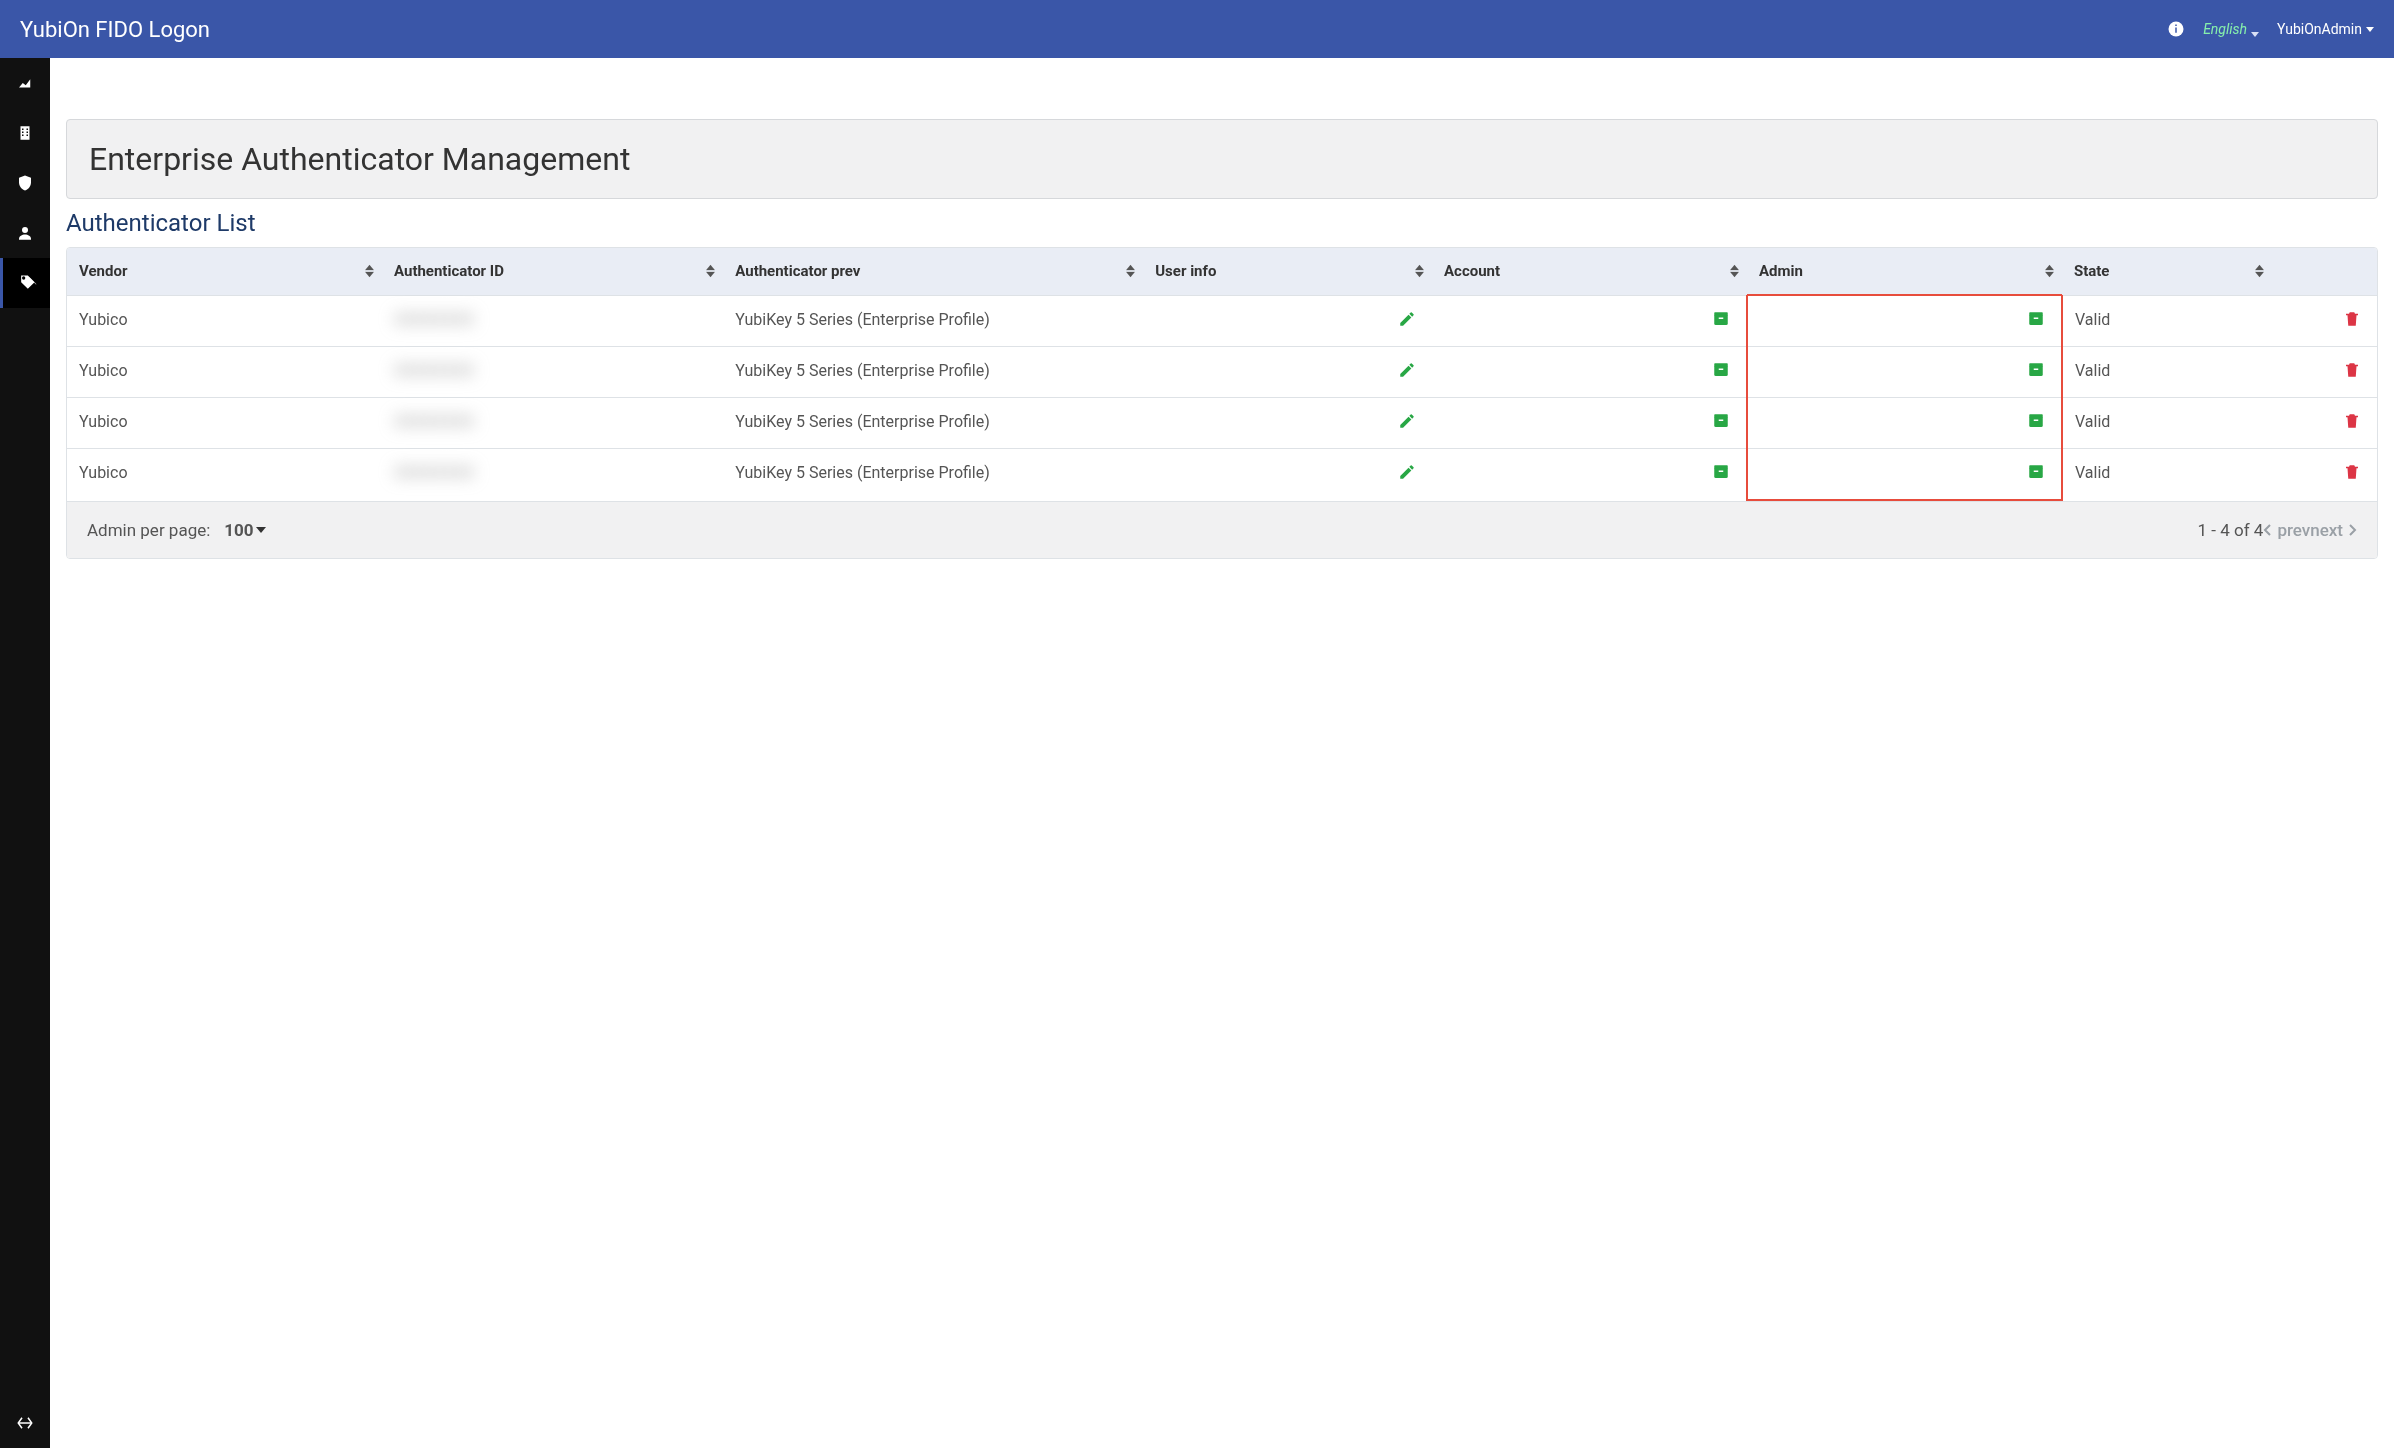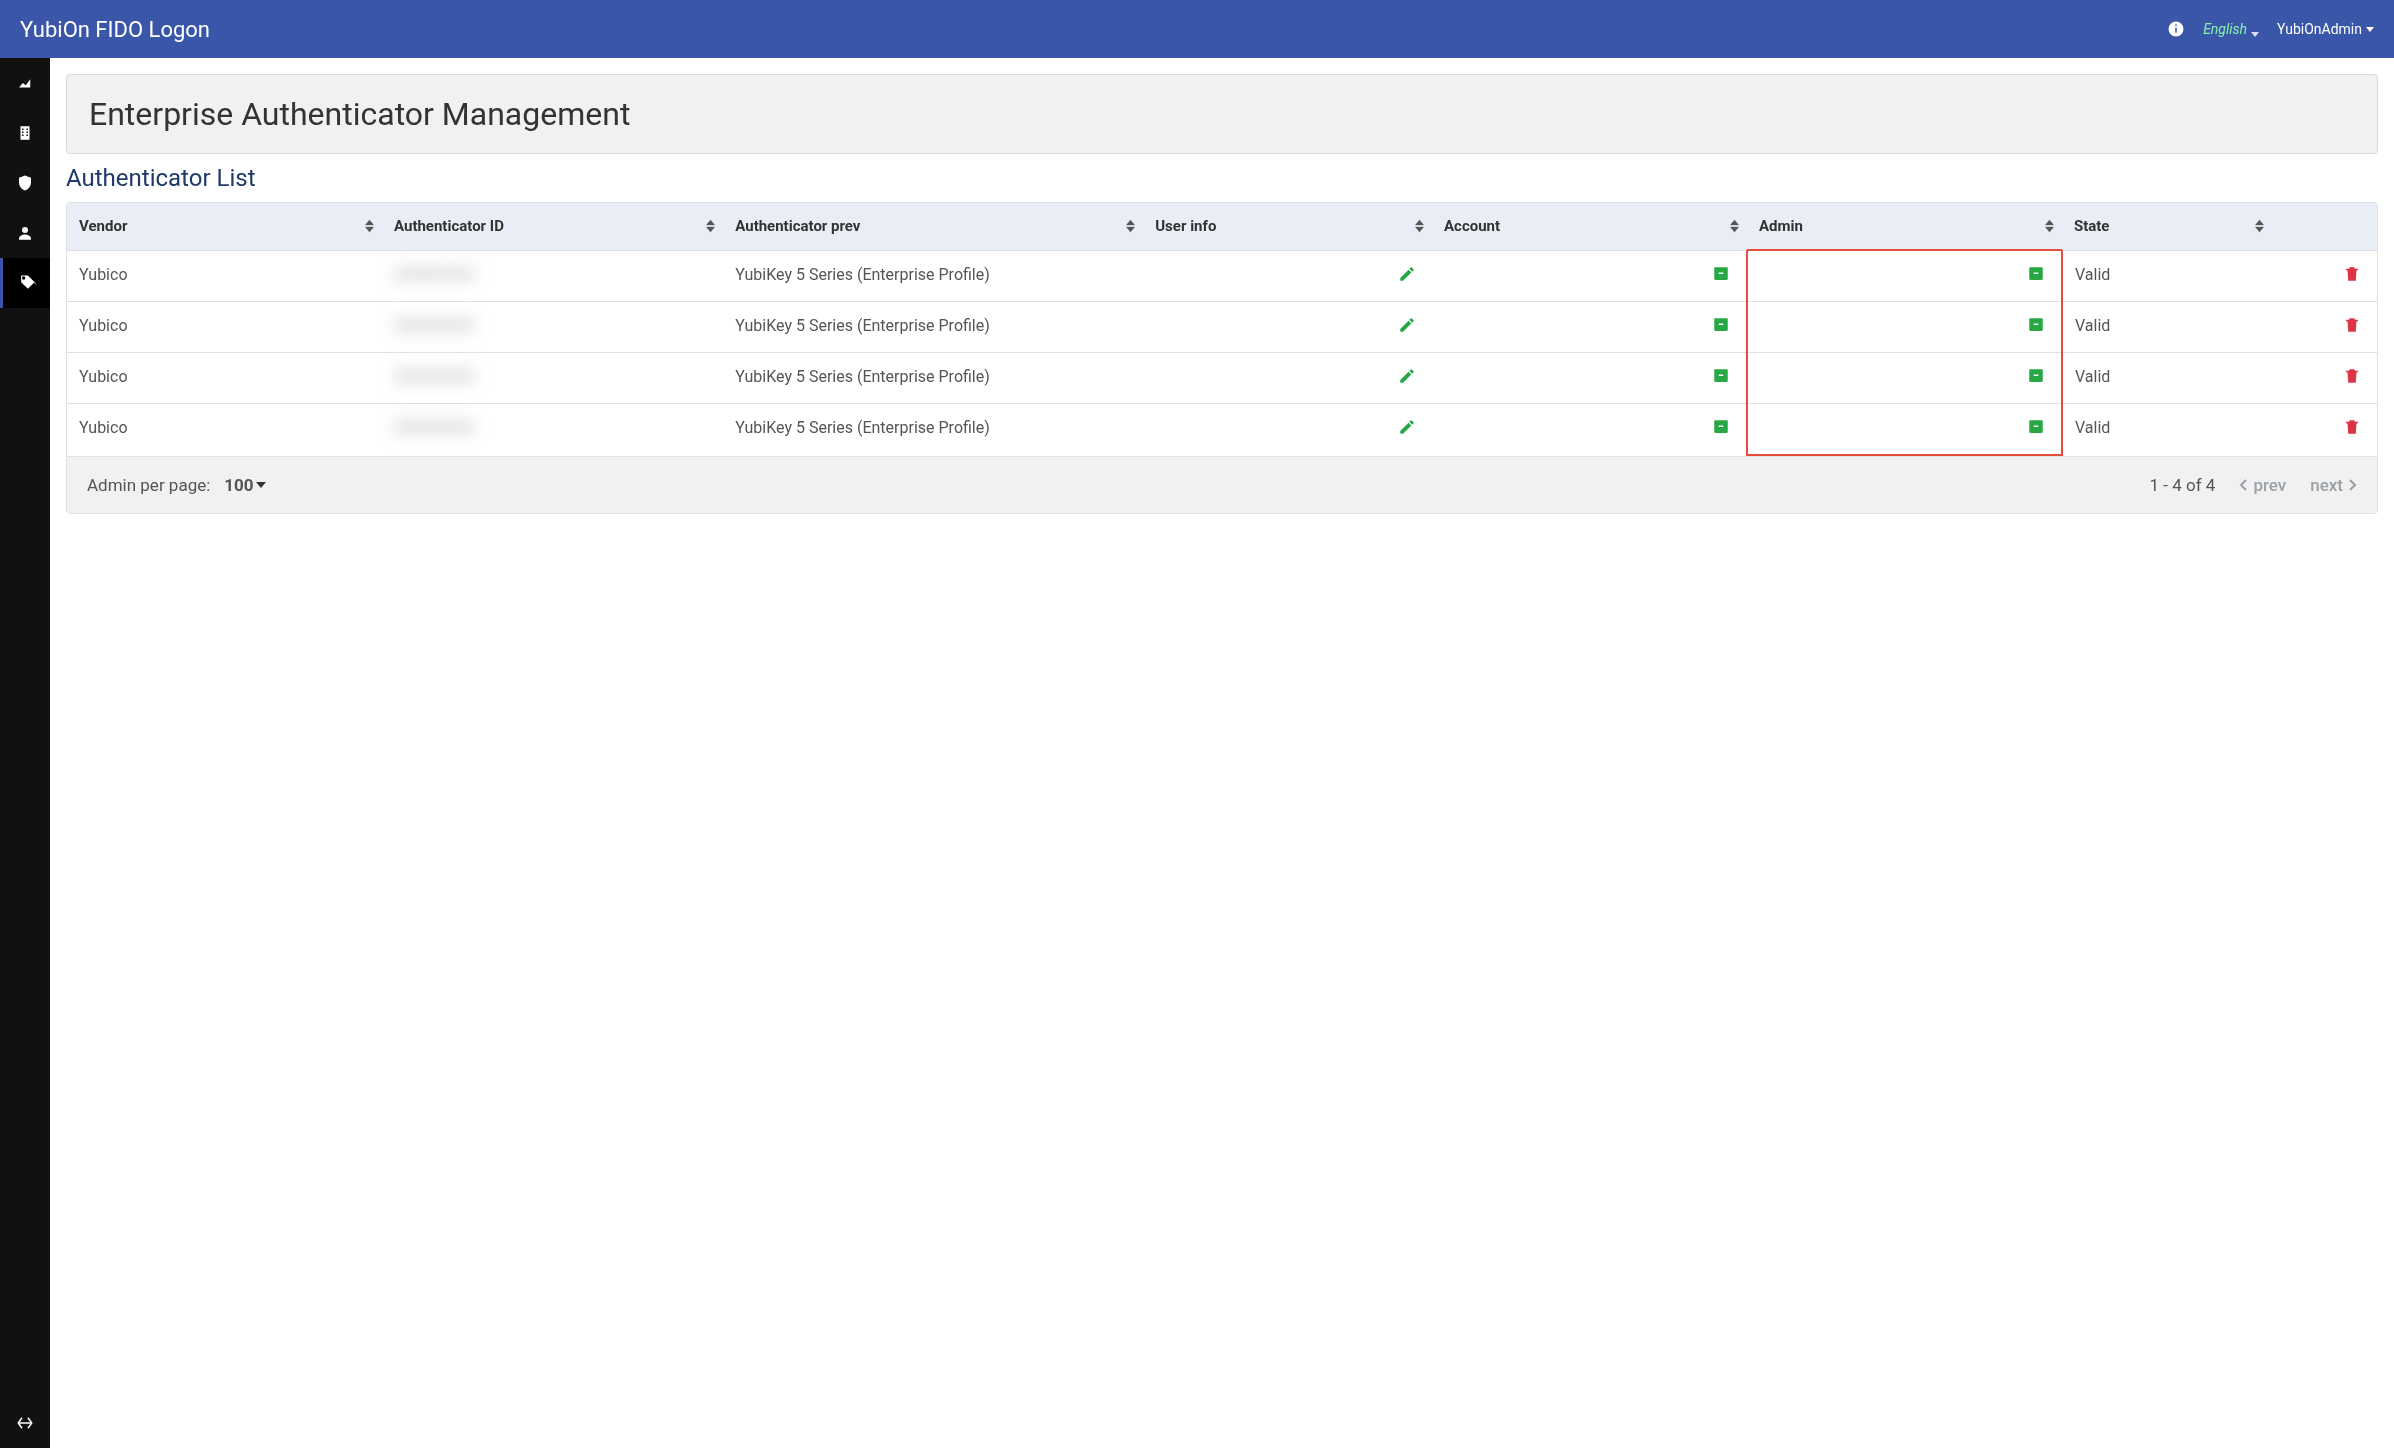--- a/index.html
+++ b/index.html
@@ -25,21 +25,21 @@
   .top-right { display:flex; align-items:center; gap:18px; }
   .top-link { color:#86efac; font-style:italic; display:flex; align-items:flex-end; gap:4px; cursor:pointer; }
   .top-user { color:#fff; display:flex; align-items:center; gap:4px; cursor:pointer; }
   .info-circle { width:18px; height:18px; display:inline-flex; }
   .layout { display:flex; min-height: calc(100vh - 58px); }
   .sidebar { width:50px; background: var(--sidebar); display:flex; flex-direction:column; justify-content:space-between; }
   .sidebar-items, .sidebar-bottom { display:flex; flex-direction:column; }
   .side-item { height:50px; display:flex; align-items:center; justify-content:center; cursor:pointer; }
   .side-item.active { background: var(--sidebar-active); border-left:3px solid var(--blue); }
   .side-item svg { fill:#fff; }
-  .main { flex:1; padding:16px 16px 0 16px; }
+  .main { flex:1; padding:16px 16px 0 16px;margin-top:45px; }
   .page-head { border:1px solid var(--panel-border); background: var(--panel-head); border-radius:4px; padding:20px 22px; margin-bottom:10px; }
   .page-head h1 { margin:0; font-size:32px; font-weight:400; color:#333; }
   .subhead { font-size:24px; color:#1e3a68; margin:6px 0 10px 0; font-weight:400; }
   .tablewrap { border:1px solid var(--border); border-radius:4px; overflow:hidden; }
   table { width:100%; border-collapse:collapse; table-layout:fixed; }
   thead th { background: var(--thead); font-weight:700; text-align:left; padding:14px 12px; border-bottom:1px solid var(--border); position:relative; color:#333; font-size:15px; }
   thead th .sort { position:absolute; right:8px; top:50%; transform:translateY(-50%); display:flex; flex-direction:column; gap:1px; cursor:pointer; }
   .sort svg { display:block; }
   tbody td { padding:14px 12px; border-bottom:1px solid var(--border); vertical-align:top; color:#555; font-size:16px; }
   tbody tr:last-child td { border-bottom:none; }
@@ -54,21 +54,21 @@
   col.c-authid { width:13%; }
   col.c-name   { width:16%; }
   col.c-user   { width:11%; }
   col.c-acct   { width:12%; }
   col.c-admin  { width:12%; }
   col.c-state  { width:8%; }
   col.c-del    { width:4%; }
   .tfoot { background: var(--panel-head); padding:18px 20px; display:flex; align-items:center; justify-content:space-between; color:#555; font-size:17px; border-top:1px solid var(--border); }
   .rows-sel { display:flex; align-items:center; gap:14px; }
   .rows-sel .num { font-weight:700; display:flex; align-items:center; gap:2px; cursor:pointer; }
-  .pager { display:flex; align-items:center; gap:24px; }
+  .pager { display:flex; align-items:center; }
   .pager .nav { color:#9aa0a6; display:flex; align-items:center; gap:6px; cursor:pointer; font-weight:500; }
   .caret-dn { display:inline-block; width:0; height:0; border-left:5px solid transparent; border-right:5px solid transparent; border-top:6px solid currentColor; }
   .caret-sm { display:inline-block; width:0; height:0; border-left:4px solid transparent; border-right:4px solid transparent; border-top:5px solid #d9e0f5; }
 </style>
 </head>
 <body>
 
 <div class="topbar">
   <div class="brand">YubiOn FIDO Logon</div>
   <div class="top-right">

